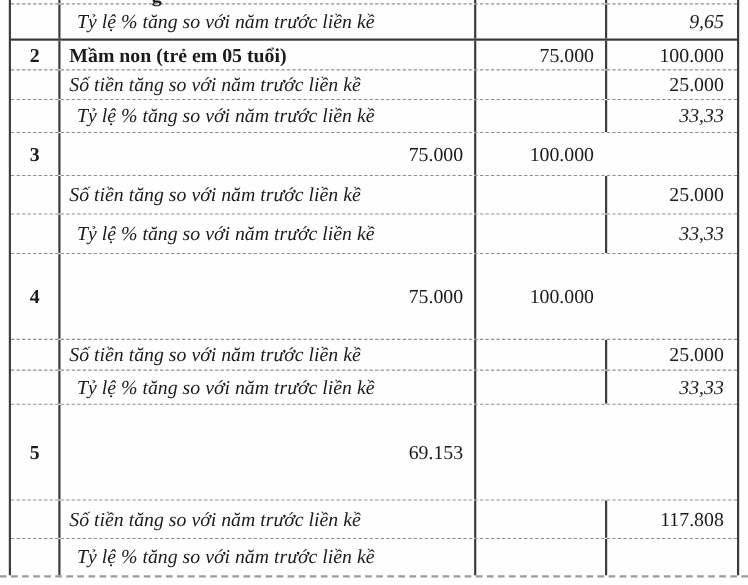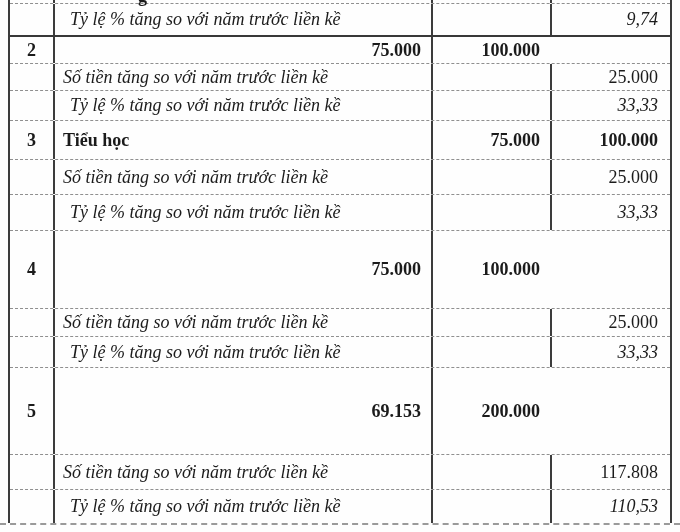--- a/index.html
+++ b/index.html
@@ -34,21 +34,21 @@
     font-size:18px;
   }
   .c.bdr{border-right:2px solid #3c3c3c;}
   .no{justify-content:center;font-weight:bold;}
   .lbl{padding-left:8px;padding-right:10px;}
   .lbl.main{font-weight:bold;line-height:26px;}
   .lbl.sub{font-style:italic;}
   .lbl.pct{padding-left:15px;}
   .val{justify-content:flex-end;padding-right:10px;}
   .v2{padding-right:12px;}
-  .val.bold{font-weight:bold;}
+  .val.bold{font-weight:normal;}
   .val.ital{font-style:italic;}
 
   
   .frag-clip{
     position:absolute;left:138px;top:0;width:40px;height:8px;
     overflow:hidden;pointer-events:none;
   }
   .frag-clip span{
     position:relative;top:-14px;
     font-weight:bold;font-size:18px;line-height:20px;
@@ -71,46 +71,46 @@
       <div class="c bdr"></div>
       <div class="c bdr"></div>
       <div class="c bdr"></div>
       <div class="c"></div>
     </div>
 
     <div class="r bt-d" style="height:32px">
       <div class="c bdr no"></div>
       <div class="c bdr lbl sub pct">Tỷ lệ % tăng so với năm trước liền kề</div>
       <div class="c bdr val"></div>
-      <div class="c val v2 ital">9,74</div>
+      <div class="c val v2 ital">9,65</div>
     </div>
 
     <div class="r bt-k" style="height:28px">
       <div class="c bdr no">2</div>
+      <div class="c bdr lbl main">Mầm non (trẻ em 05 tuổi)</div>
       <div class="c bdr val bold">75.000</div>
       <div class="c val v2 bold">100.000</div>
     </div>
 
     <div class="r bt-d" style="height:27px">
       <div class="c bdr no"></div>
       <div class="c bdr lbl sub">Số tiền tăng so với năm trước liền kề</div>
       <div class="c bdr val"></div>
       <div class="c val v2">25.000</div>
     </div>
 
     <div class="r bt-d" style="height:30px">
       <div class="c bdr no"></div>
       <div class="c bdr lbl sub pct">Tỷ lệ % tăng so với năm trước liền kề</div>
       <div class="c bdr val"></div>
       <div class="c val v2 ital">33,33</div>
     </div>
 
     <div class="r bt-d" style="height:39px">
       <div class="c bdr no">3</div>
-      <div class="c bdr lbl main">Tiểu học</div>
       <div class="c bdr val bold">75.000</div>
       <div class="c val v2 bold">100.000</div>
     </div>
 
     <div class="r bt-d" style="height:35px">
       <div class="c bdr no"></div>
       <div class="c bdr lbl sub">Số tiền tăng so với năm trước liền kề</div>
       <div class="c bdr val"></div>
       <div class="c val v2">25.000</div>
     </div>
@@ -138,35 +138,33 @@
     <div class="r bt-d" style="height:31px">
       <div class="c bdr no"></div>
       <div class="c bdr lbl sub pct">Tỷ lệ % tăng so với năm trước liền kề</div>
       <div class="c bdr val"></div>
       <div class="c val v2 ital">33,33</div>
     </div>
 
     <div class="r bt-d" style="height:87px">
       <div class="c bdr no">5</div>
       <div class="c bdr val bold">69.153</div>
-      <div class="c val v2 bold">200.000</div>
     </div>
 
     <div class="r bt-d" style="height:35px">
       <div class="c bdr no"></div>
       <div class="c bdr lbl sub">Số tiền tăng so với năm trước liền kề</div>
       <div class="c bdr val"></div>
       <div class="c val v2">117.808</div>
     </div>
 
     <div class="r bt-d" style="height:34px">
       <div class="c bdr no"></div>
       <div class="c bdr lbl sub pct">Tỷ lệ % tăng so với năm trước liền kề</div>
       <div class="c bdr val"></div>
-      <div class="c val v2 ital">110,53</div>
     </div>
 
   </div>
 
   <div class="frag-clip">
     <span>g</span>
   </div>
 
   <div class="bottom-line"></div>
 

